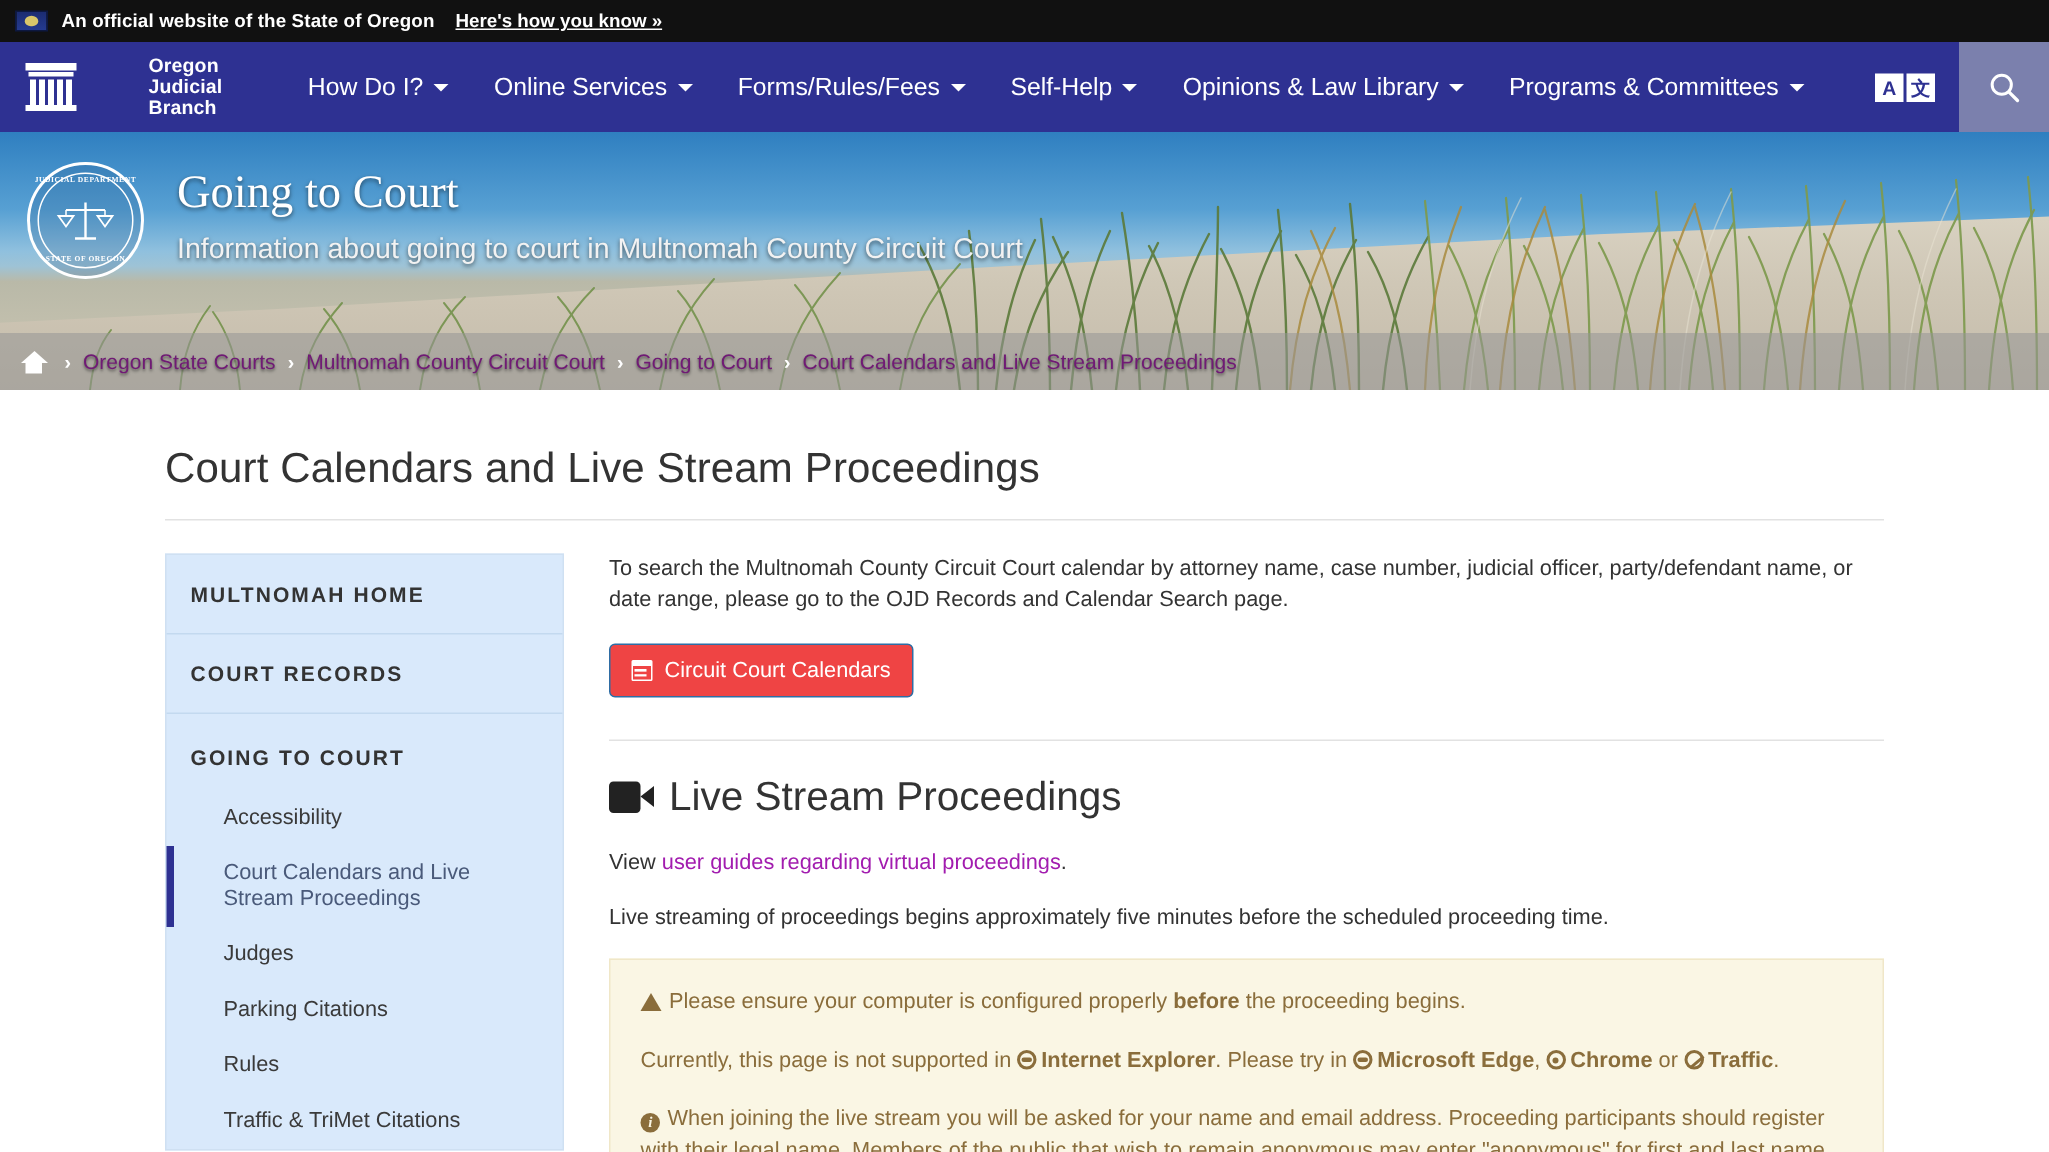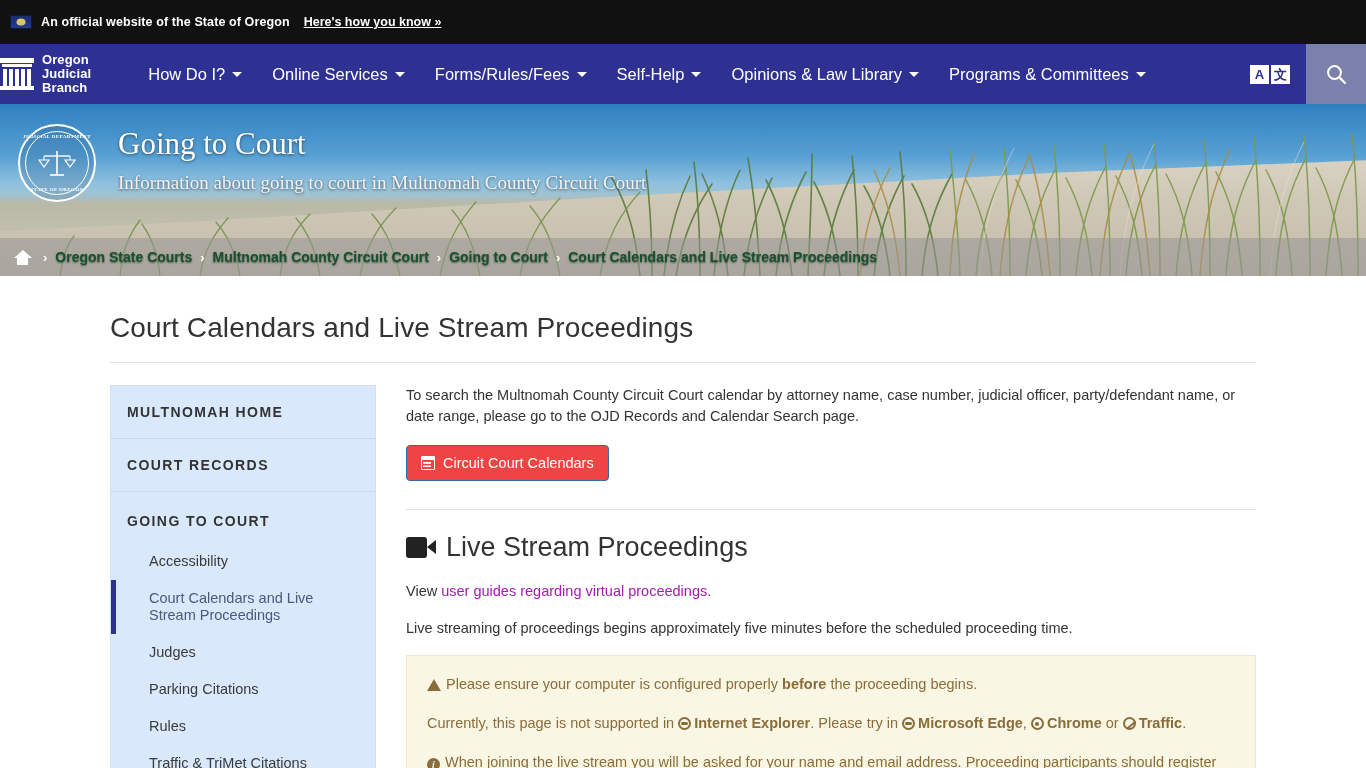--- a/index.html
+++ b/index.html
@@ -8,21 +8,21 @@
     margin: 0; padding: 0;
     width: 1366px; height: 768px;
     overflow: hidden;
     background: #ffffff;
     font-family: "Liberation Sans", sans-serif;
     color: #333;
   }
 
   
   .gov-bar {
-    height: 44px;
+    height: 28px;
     background: #111111;
     display: flex;
     align-items: center;
     padding: 0 0 0 10px;
     color: #ffffff;
     font-size: 12.5px;
   }
   .or-flag {
     width: 22px; height: 14px;
     background: linear-gradient(#1b2c72, #243a8f);
@@ -53,23 +53,24 @@
   .navbar {
     height: 60px;
     background: #2e3192;
     display: flex;
     align-items: stretch;
     position: relative;
   }
   .brand {
     display: flex;
     align-items: center;
-    padding: 0 14px 0 0;
-    flex: none;
-    cursor: pointer;
+    padding: 0 14px 0 17px;
+    flex: none;
+    cursor: pointer;
+    gap: 40px;
   }
   .brand-mark {
     width: 34px; height: 36px;
     position: relative;
     margin-right: 8px;
     flex: none;
   }
   .brand-mark .roof {
     position: absolute; top: 2px; left: 0;
     width: 34px; height: 5px;
@@ -222,21 +223,21 @@
   .hero-titles { margin-left: 22px; padding-top: 4px; }
   .hero-title {
     font-family: "Liberation Serif", serif;
     font-size: 31px;
     color: #ffffff;
     text-shadow: 0 1px 3px rgba(0,0,0,.55);
     margin: 0 0 10px 0;
     font-weight: normal;
   }
   .hero-sub {
-    font-family: Liberation Serif, serif;
+    font-family: Liberation Sans, sans-serif;
     font-size: 19px;
     color: #f2f2f2;
     text-shadow: 0 1px 3px rgba(0,0,0,.6);
   }
 
   
   .crumbbar {
     position: absolute;
     left: 0; right: 0; bottom: 0;
     height: 38px;
@@ -266,23 +267,23 @@
     width: 11px; height: 8px;
     background: #fff;
   }
   .crumb-sep {
     color: #ffffff;
     font-size: 13px;
     margin: 0 8px;
     font-weight: bold;
   }
   .crumb {
-    color: #14532d;
+    color: #701a75;
     font-size: 14px;
-    font-weight: bold;
+    font-weight: normal;
     text-shadow: 0 1px 2px rgba(0,0,0,.5);
     cursor: pointer;
     white-space: nowrap;
   }
   .crumb.current { cursor: default; }
 
   
   .page {
     padding: 0 0 0 0;
     background: #fff;

